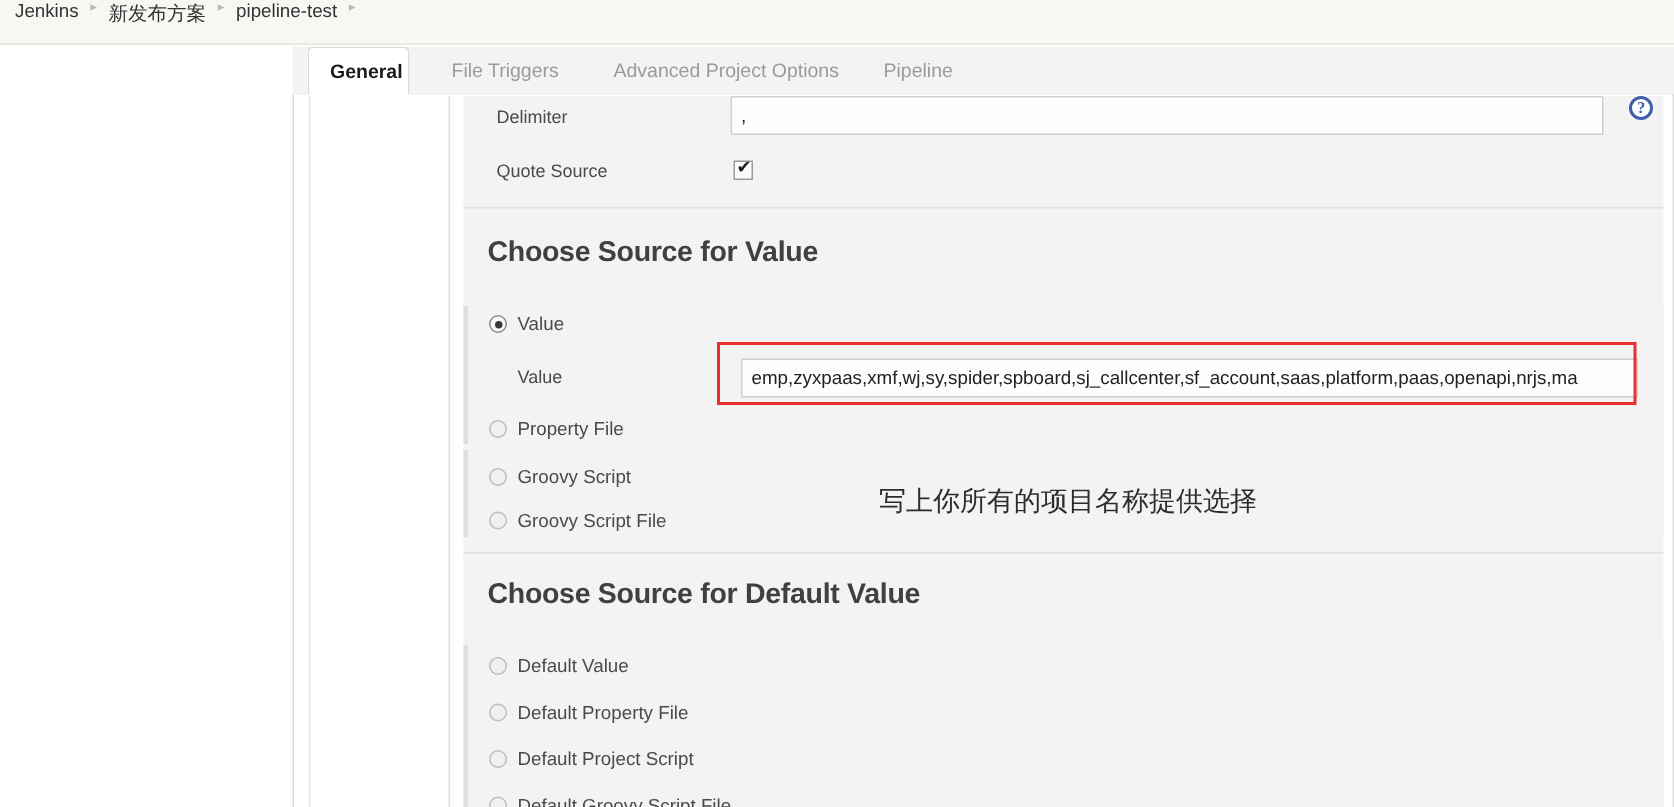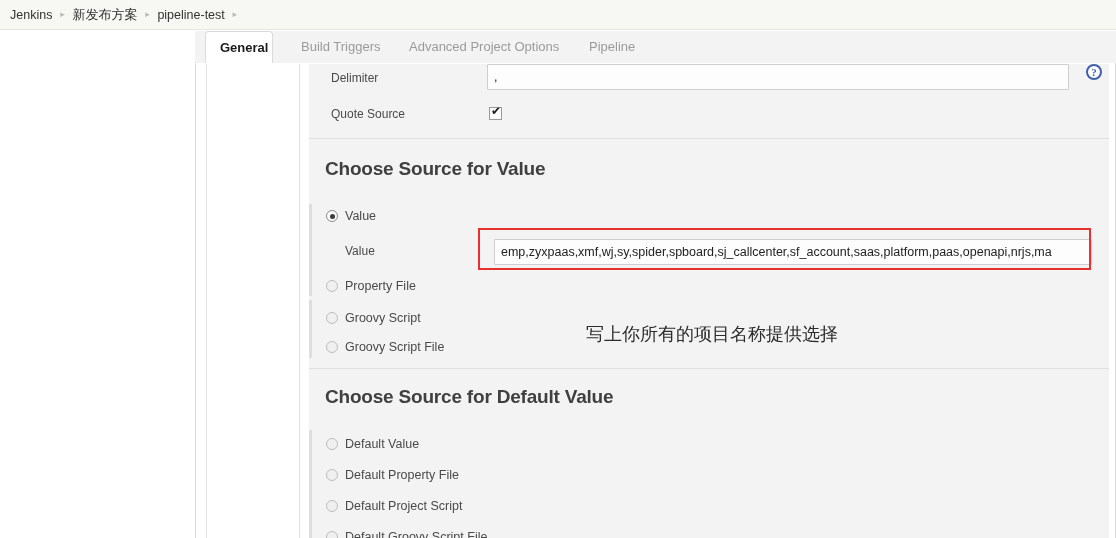--- a/index.html
+++ b/index.html
@@ -19,21 +19,21 @@
   
   #breadcrumb-bar {
     position: absolute;
     left: 0; top: 0;
     width: 1116px;
     height: 30px;
     background: #f7f7f3;
     border-bottom: 1px solid #e6e6de;
     box-sizing: border-box;
     display: flex;
-    align-items: center;
+    align-items: flex-start;
     padding-left: 10px;
   }
   .crumb {
     font-size: 12.5px;
     color: #333;
     white-space: nowrap;
   }
   .crumb-cn { font-family: "DejaVu Sans", sans-serif; font-size: 13px; }
   .crumb-sep {
     display: inline-block;
@@ -280,21 +280,21 @@
   <span class="crumb">Jenkins</span>
   <span class="crumb-sep">▸</span>
   <span class="crumb crumb-cn">新发布方案</span>
   <span class="crumb-sep">▸</span>
   <span class="crumb">pipeline-test</span>
   <span class="crumb-sep">▸</span>
 </div>
 
 <div id="tab-strip">
   <div class="tab active" style="left:10px;width:68px;">General</div>
-  <div class="tab" style="left:92px;">Build Triggers</div>
+  <div class="tab" style="left:92px;">File Triggers</div>
   <div class="tab" style="left:200px;">Advanced Project Options</div>
   <div class="tab" style="left:380px;">Pipeline</div>
 </div>
 
 <div id="content-page"></div>
 <div id="form-gutter"></div>
 
 <div id="form-panel">
 
   <div class="form-row" style="top:0px;">

